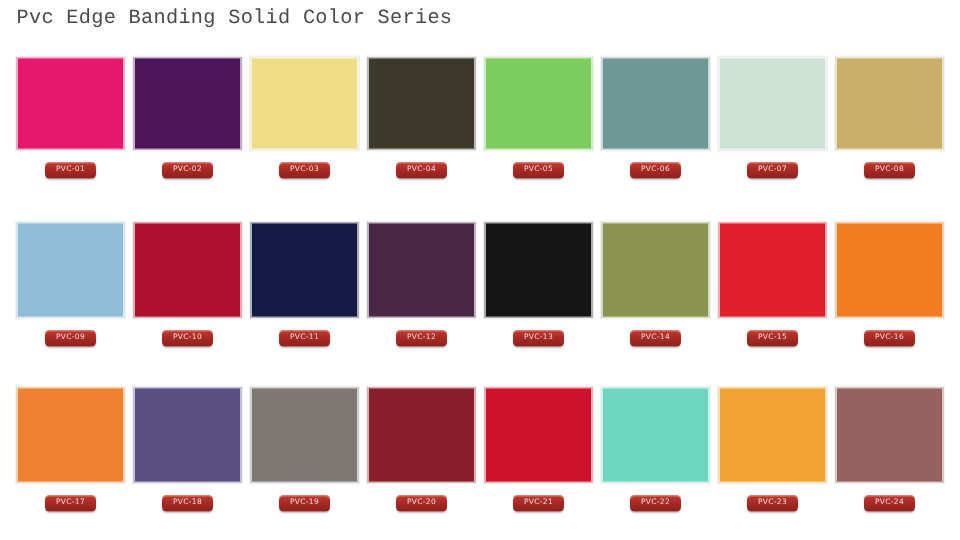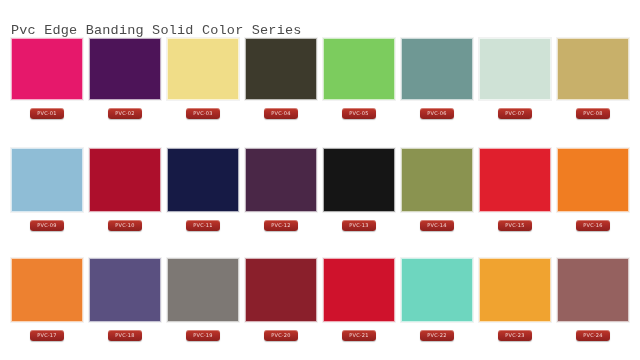--- a/index.html
+++ b/index.html
@@ -15,21 +15,21 @@
   }
   #page {
     position: relative;
     width: 640px;
     height: 360px;
     background: #ffffff;
   }
   #page-title {
     position: absolute;
     left: 11px;
-    top: 22px;
+    top: 4px;
     font-family: "Liberation Mono", "DejaVu Sans Mono", monospace;
     font-size: 13.5px;
     line-height: 18px;
     color: #4a4a4a;
     letter-spacing: 0.2px;
     white-space: nowrap;
   }
   #swatch-grid {
     position: absolute;
     left: 0;

